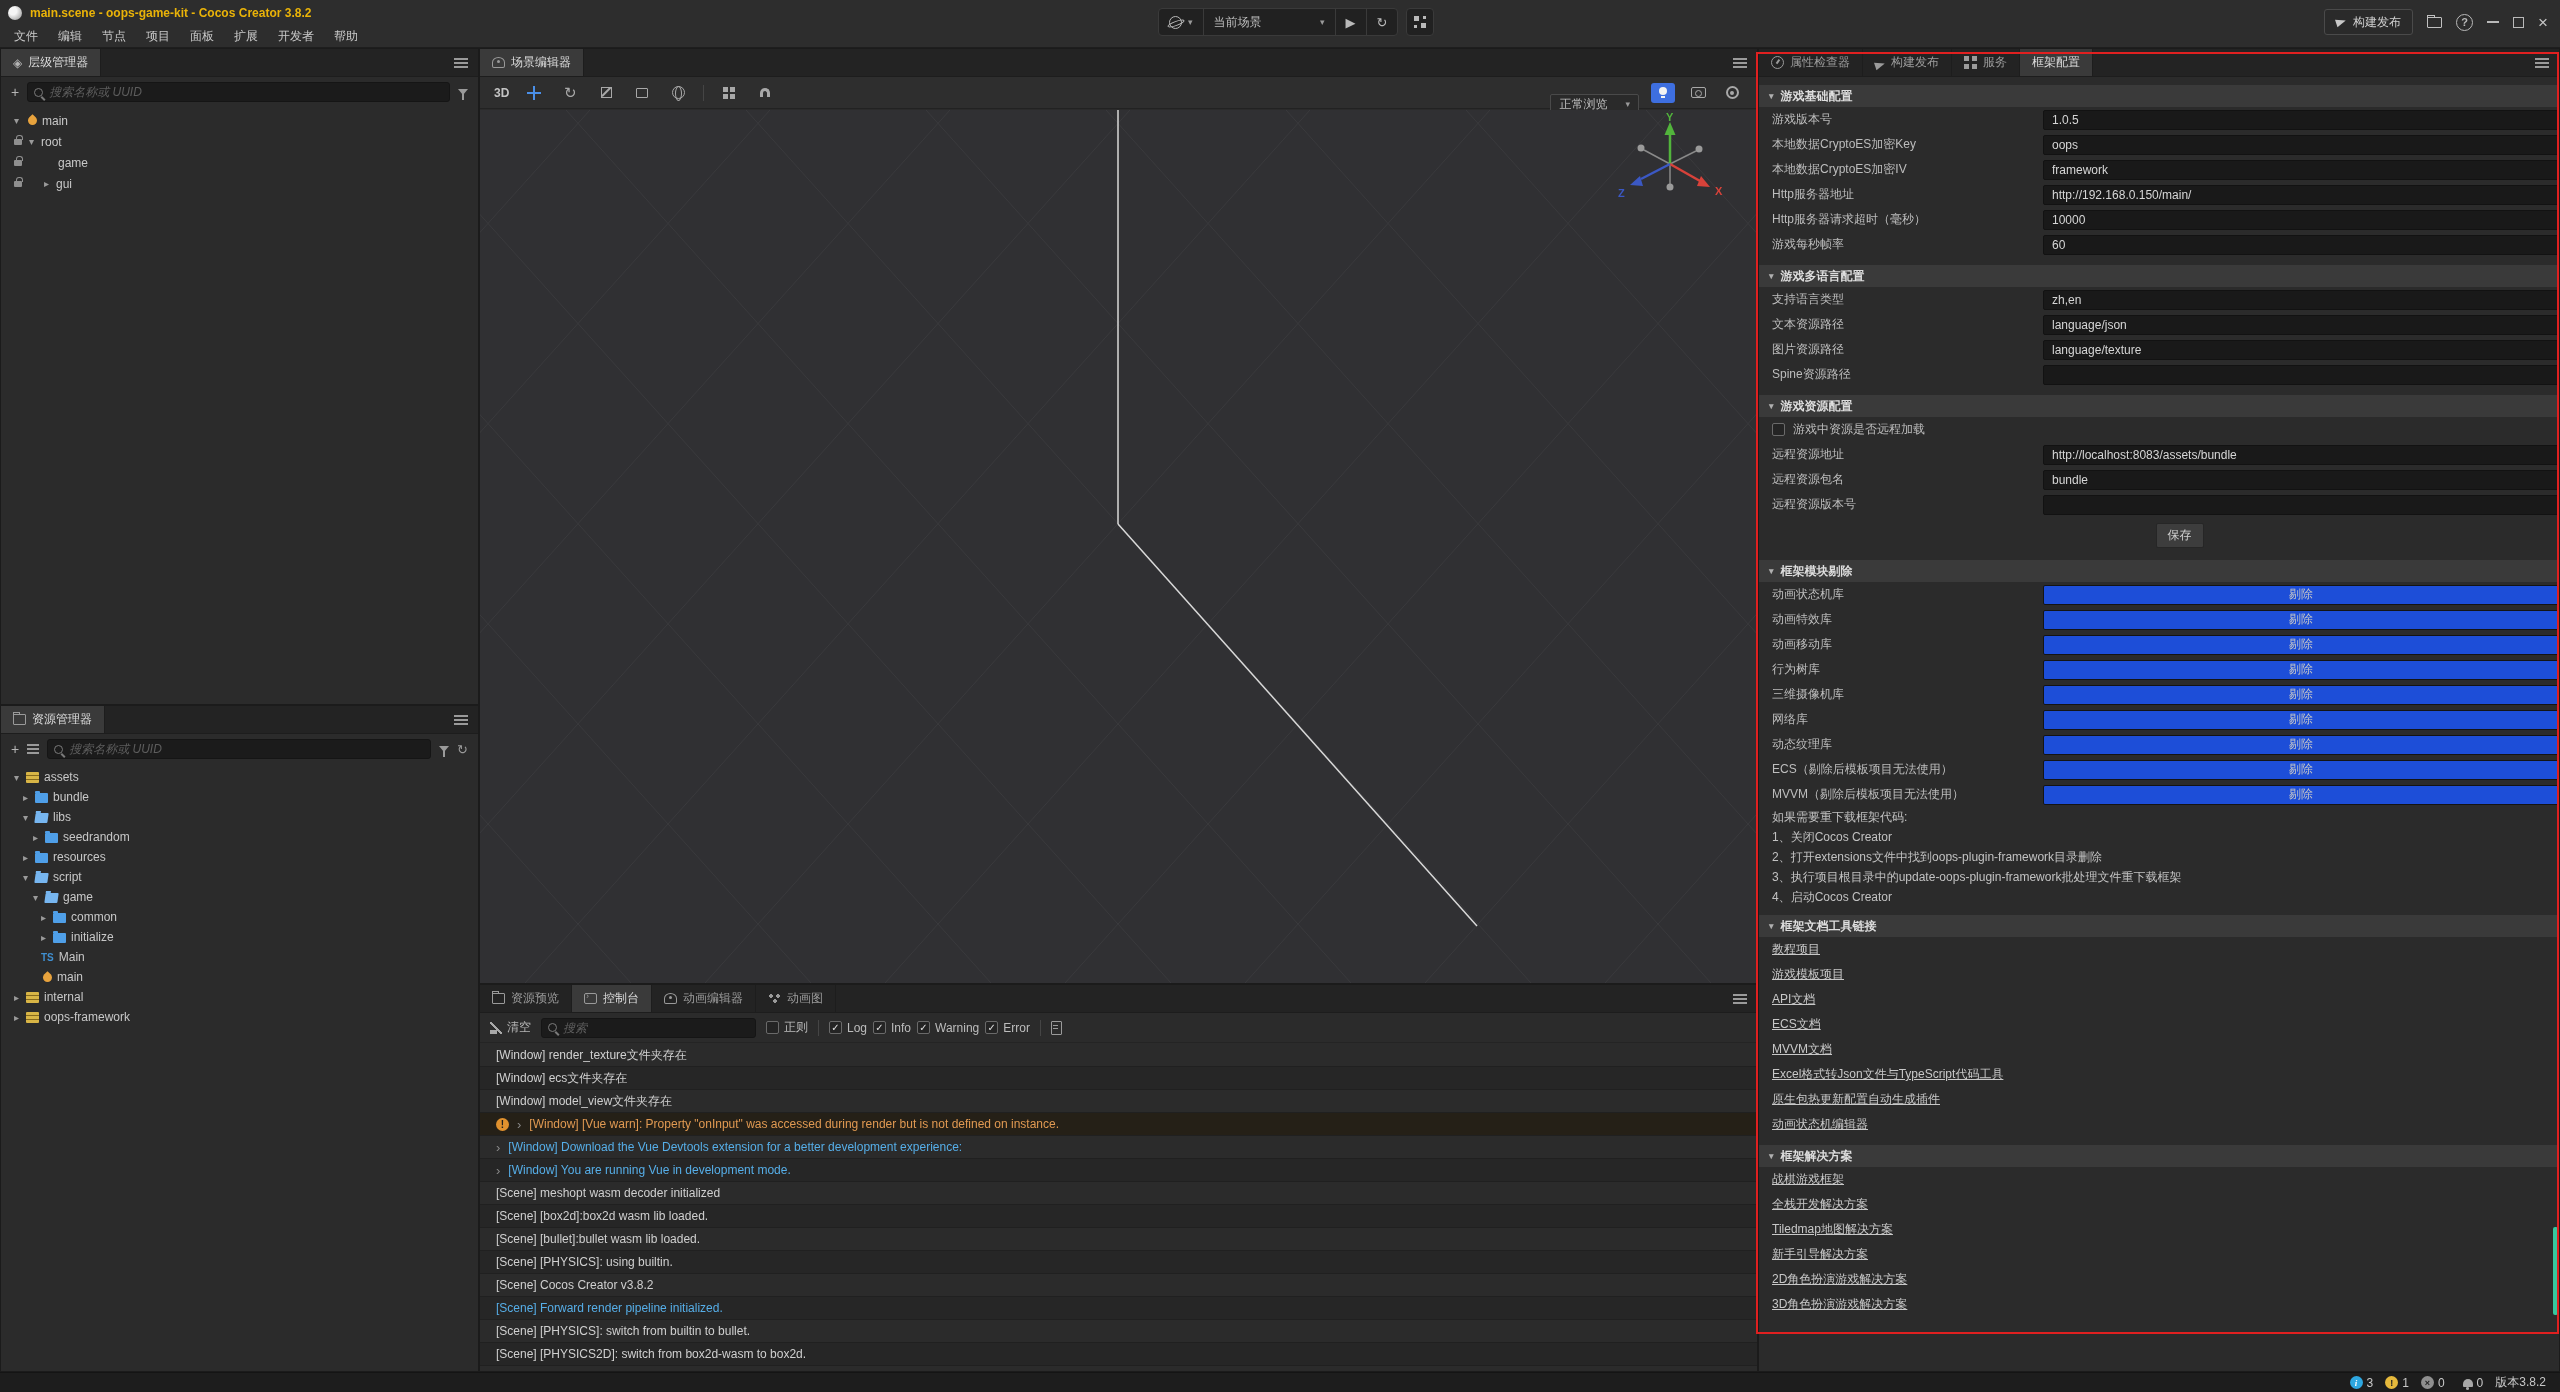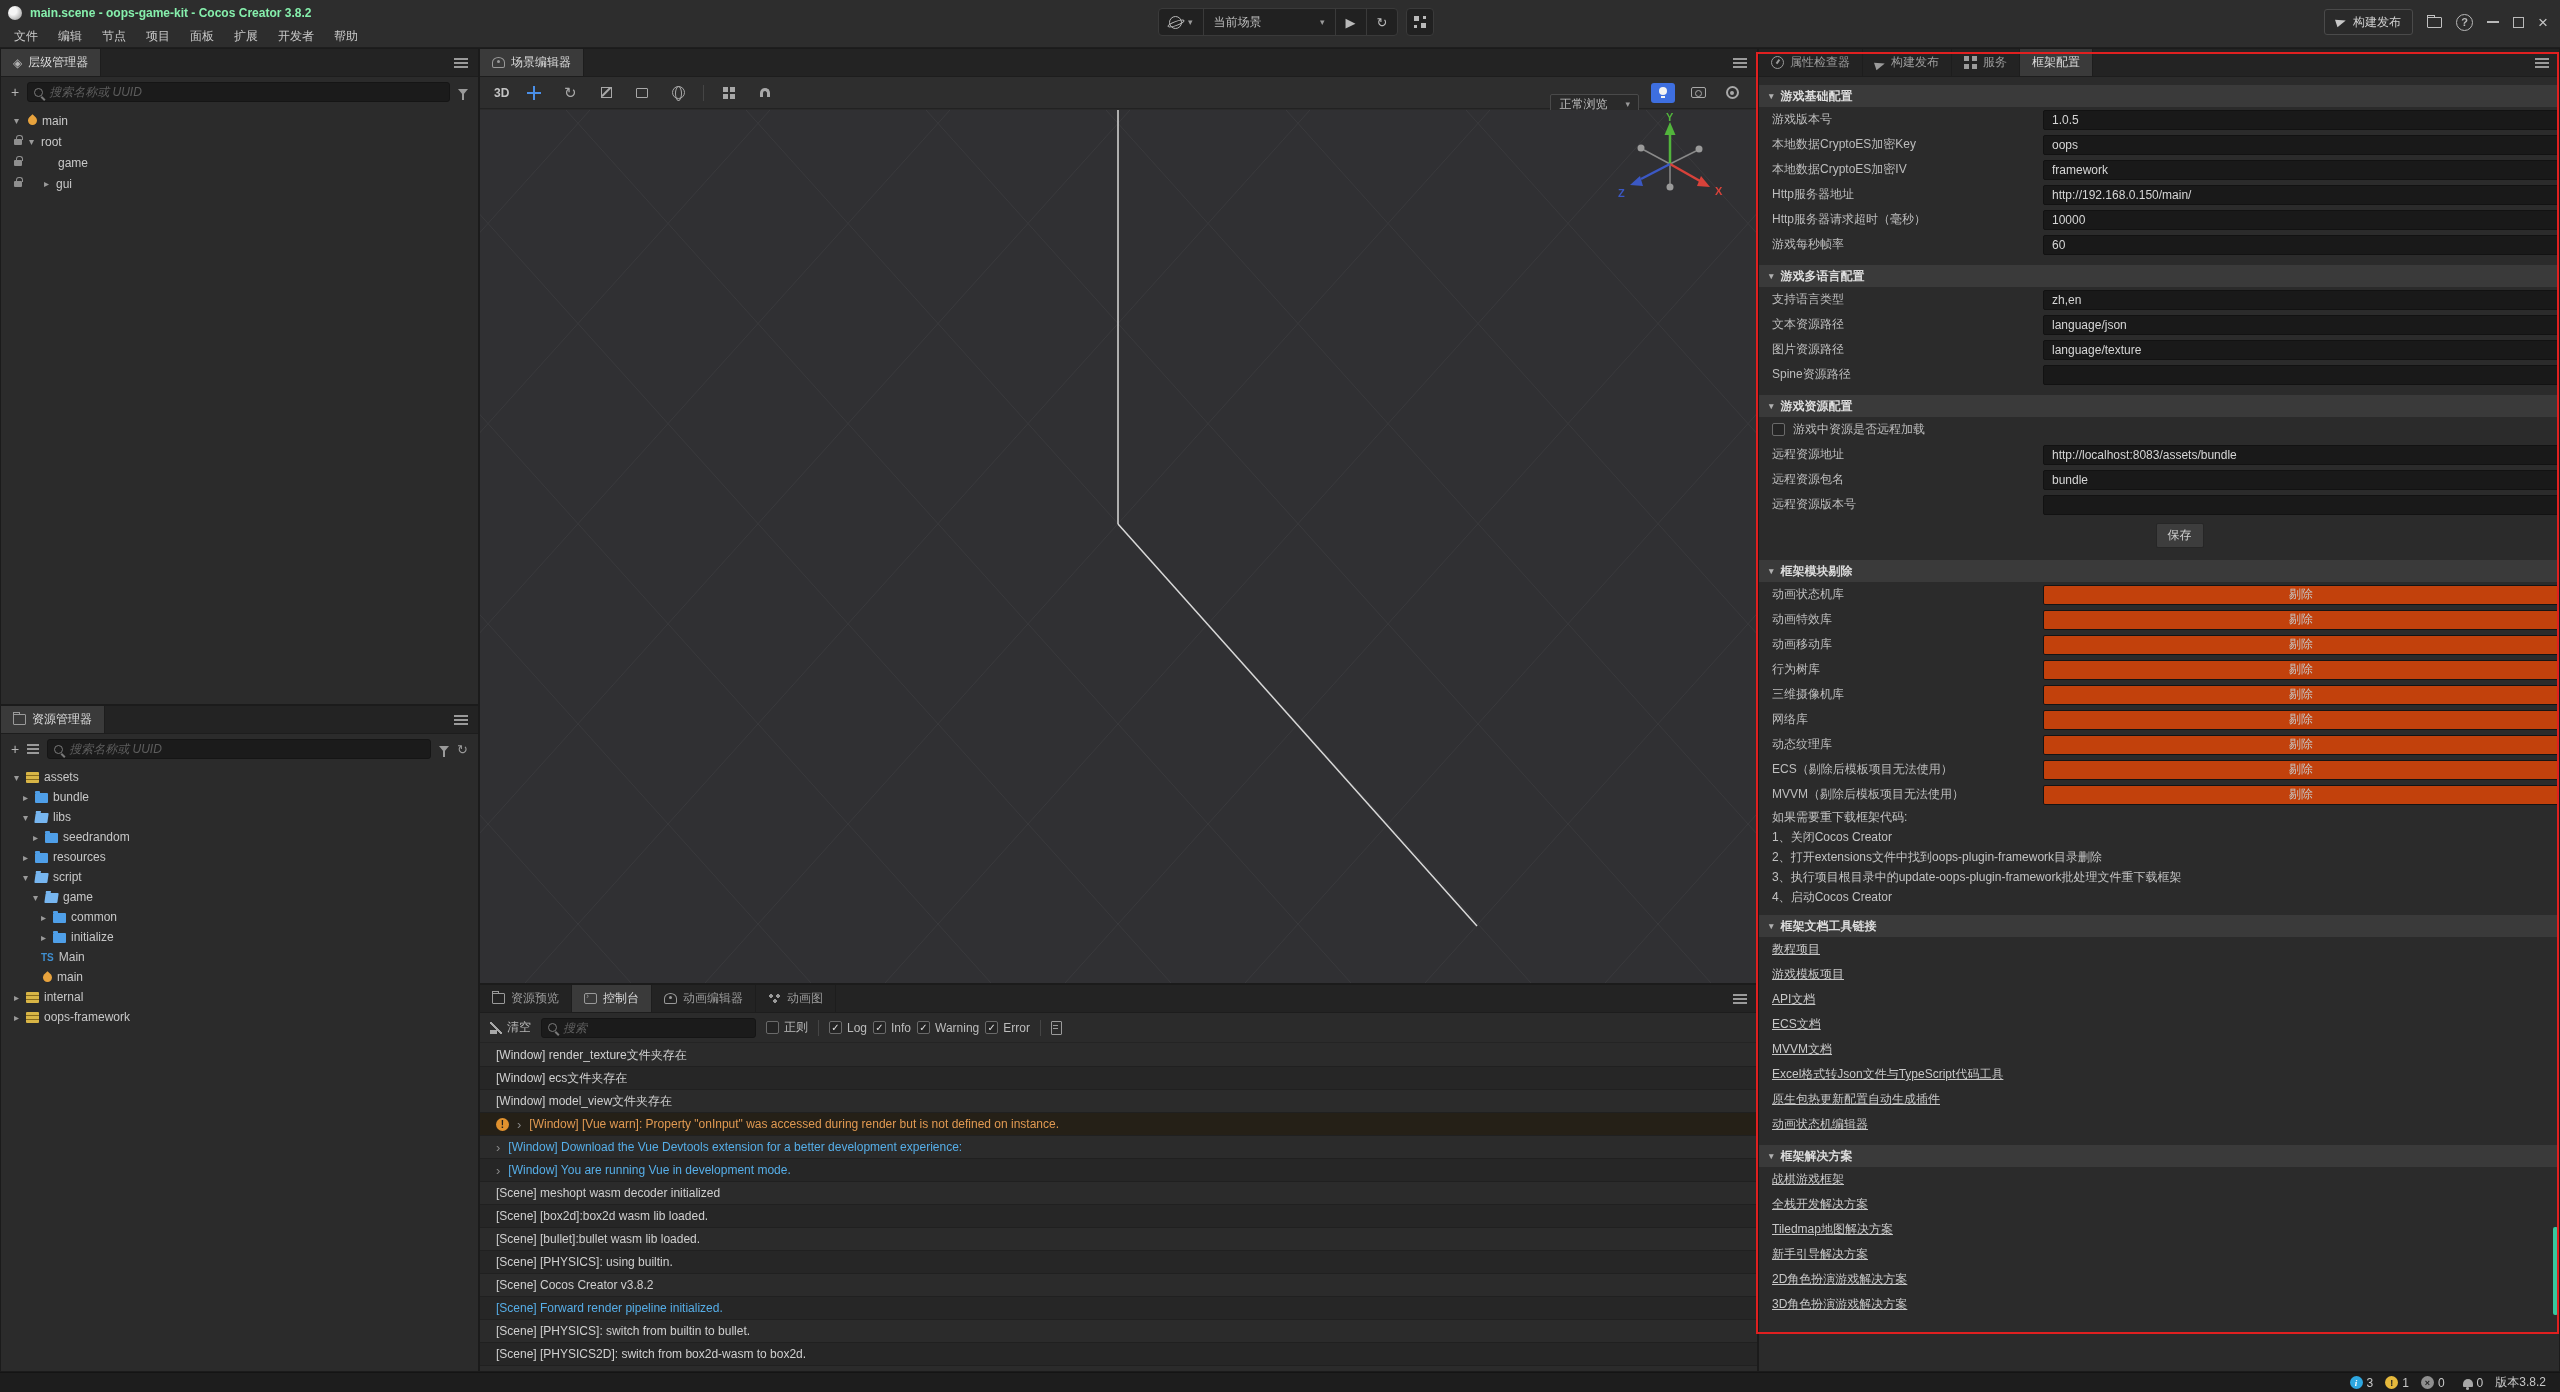--- a/index.html
+++ b/index.html
@@ -3,21 +3,21 @@
 <meta charset="utf-8">
 <style>
   * { margin:0; padding:0; box-sizing:border-box; }
   html,body { background:#141414; }
   body { font-family:"Liberation Sans", sans-serif; font-size:12px; color:#c8c8c8; }
   #app { position:relative; width:2560px; height:1392px; background:#262626; overflow:hidden; }
 
   
   #titlebar { position:absolute; left:0; top:0; right:0; height:26px; background:#2d2d2d; display:flex; align-items:center; gap:8px; padding-left:8px; }
   .logo { width:14px; height:14px; border-radius:50%; background:radial-gradient(circle at 35% 35%, #f5f5f5 0 30%, #cfcfcf 55%, #8f8f8f 100%); }
-  .app-title { color:#86efac; font-weight:bold; }
+  .app-title { color:#eab308; font-weight:bold; }
   #menubar { position:absolute; left:0; top:26px; right:0; height:22px; background:#2d2d2d; display:flex; align-items:center; padding-left:4px; border-bottom:1px solid #1e1e1e; }
   .menu-item { padding:0 10px; color:#c9c9c9; }
   #preview-controls { position:absolute; left:1158px; top:8px; height:28px; display:flex; align-items:center; gap:8px; z-index:5; }
   .seg-group { display:flex; align-items:stretch; height:28px; background:#212121; border:1px solid #3a3a3a; border-radius:4px; overflow:hidden; }
   .seg { display:flex; align-items:center; gap:6px; padding:0 10px; border-right:1px solid #3a3a3a; color:#bdbdbd; }
   .seg:last-child { border-right:none; }
   .icon-planet { width:13px; height:13px; border:1.5px solid #b9b9b9; border-radius:50%; position:relative; }
   .icon-planet::after { content:""; position:absolute; left:-3px; top:4px; width:16px; height:3px; border:1px solid #b9b9b9; border-radius:50%; transform:rotate(-20deg); }
   .chev { font-size:9px; color:#9a9a9a; }
   .play-glyph { color:#b9b9b9; font-size:13px; }
@@ -147,21 +147,21 @@
   .rpticon.grid { background:
       linear-gradient(currentColor,currentColor) 0 0/5px 5px no-repeat,
       linear-gradient(currentColor,currentColor) 100% 0/5px 5px no-repeat,
       linear-gradient(currentColor,currentColor) 0 100%/5px 5px no-repeat,
       linear-gradient(currentColor,currentColor) 100% 100%/5px 5px no-repeat; }
   .cfg-section { height:22px; margin-top:8px; background:#3a3a3a; display:flex; align-items:center; gap:7px; padding:0 10px; color:#dedede; font-weight:bold; }
   .cfg-section .chev { color:#b0b0b0; }
   .cfg-row { height:25px; display:flex; align-items:center; padding:0 0 0 13px; }
   .cfg-label { width:271px; flex:none; color:#bdbdbd; white-space:nowrap; overflow:hidden; }
   .cfg-value { flex:1; height:20px; background:#191919; border:1px solid #121212; border-radius:2px; display:flex; align-items:center; padding:0 8px; color:#d6d6d6; white-space:nowrap; overflow:hidden; }
-  .btn-strip { flex:1; height:20px; background:#c2410c; border:1px solid #141414; border-radius:2px; display:flex; align-items:center; justify-content:center; color:#c6c6c6; }
+  .btn-strip { flex:1; height:20px; background:#1d4ed8; border:1px solid #141414; border-radius:2px; display:flex; align-items:center; justify-content:center; color:#c6c6c6; }
   .save-row { display:flex; justify-content:center; padding:6px 0 4px;margin-left:41px; }
   .btn-save { background:#3d3d3d; border:1px solid #262626; border-radius:2px; padding:3px 11px; color:#d0d0d0; }
   .note-line { height:20px; display:flex; align-items:center; padding-left:13px; color:#c2c2c2; }
   .link-row { height:25px; display:flex; align-items:center; padding-left:13px; }
   .cfg-link { color:#c8c8c8; text-decoration:underline; }
   .rp-scrollthumb { position:absolute; right:1px; top:1178px; width:5px; height:88px; background:#35c79e; border-radius:2px; }
   #annotation-box { position:absolute; left:1756px; top:52px; width:803px; height:1282px; border:2px solid #e02020; pointer-events:none; z-index:40; }
 
   
   #statusbar { position:absolute; left:0; right:0; bottom:0; height:20px; background:#1d1d1d; border-top:1px solid #141414; display:flex; align-items:center; justify-content:flex-end; gap:12px; padding-right:14px; z-index:6; }

